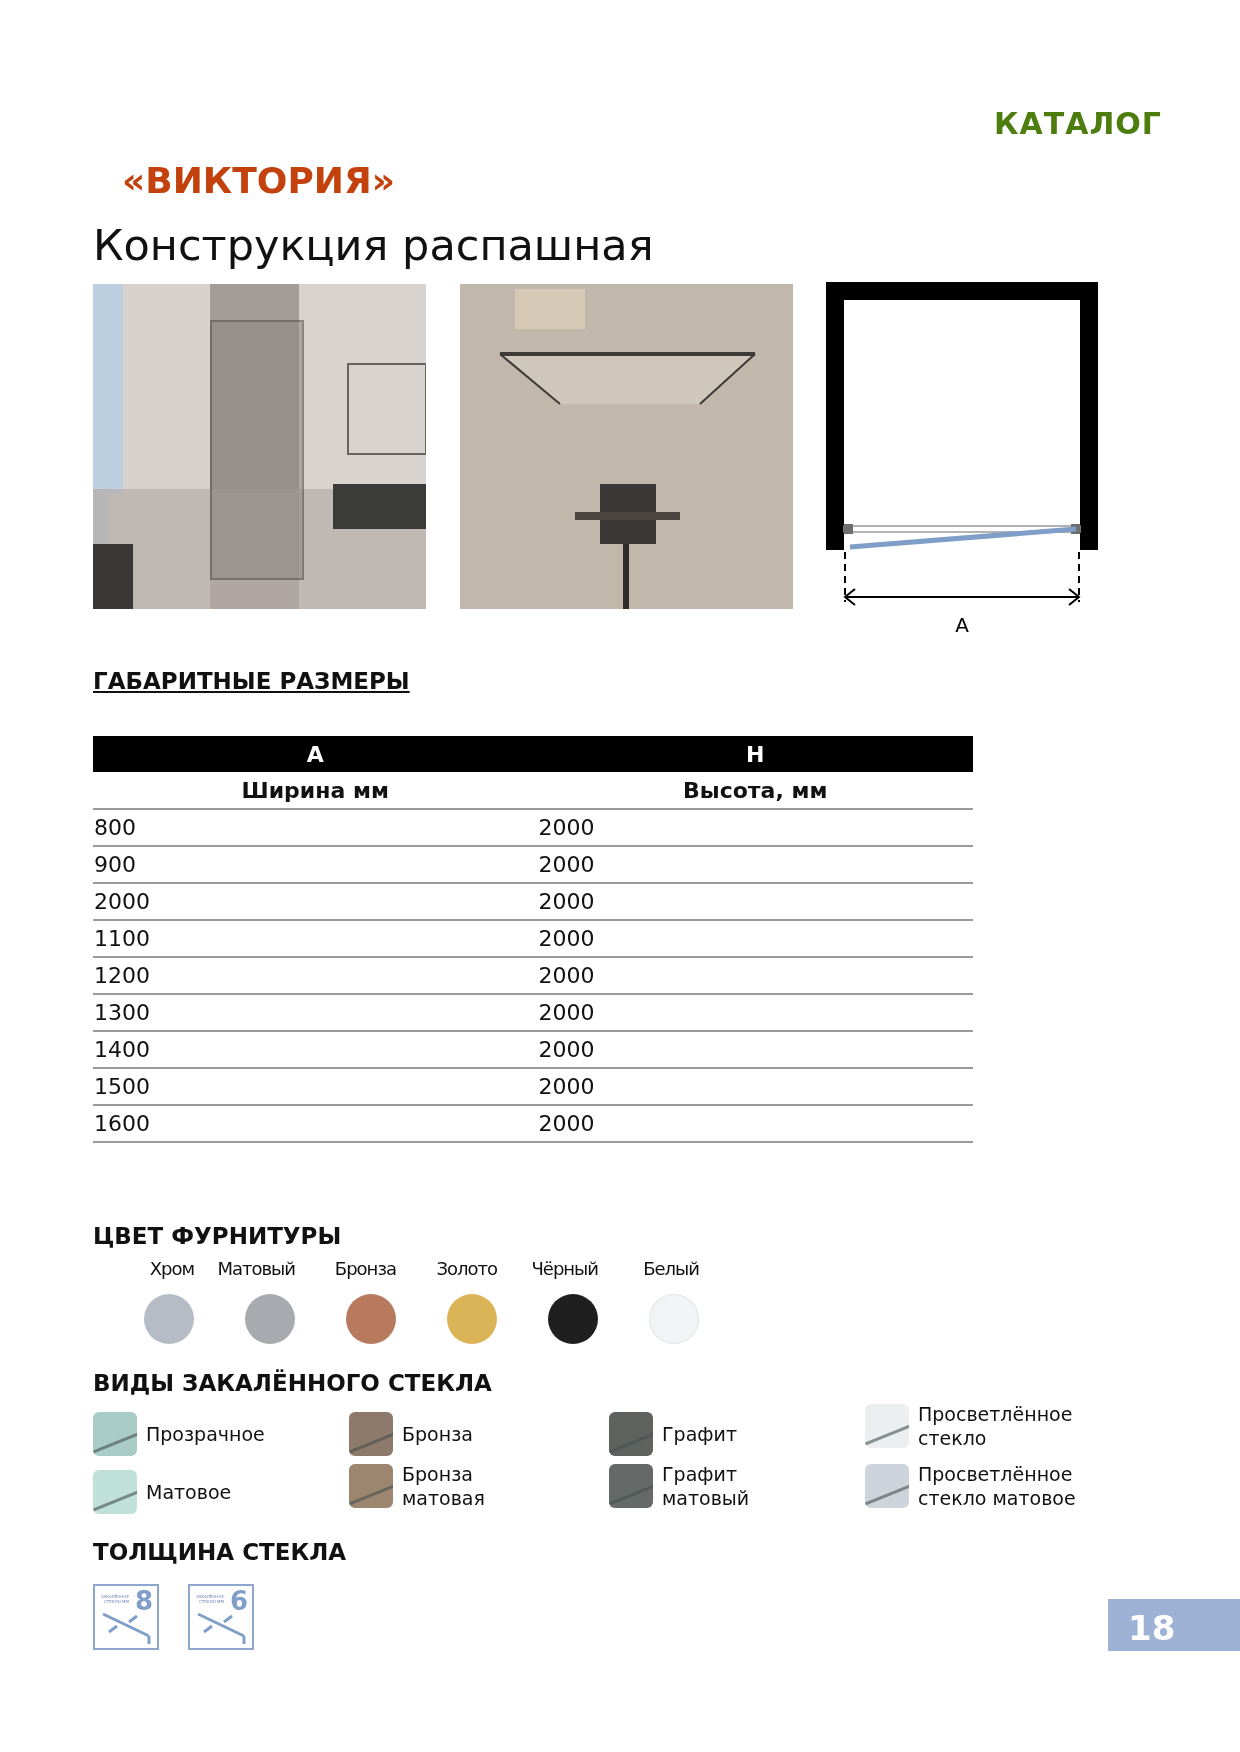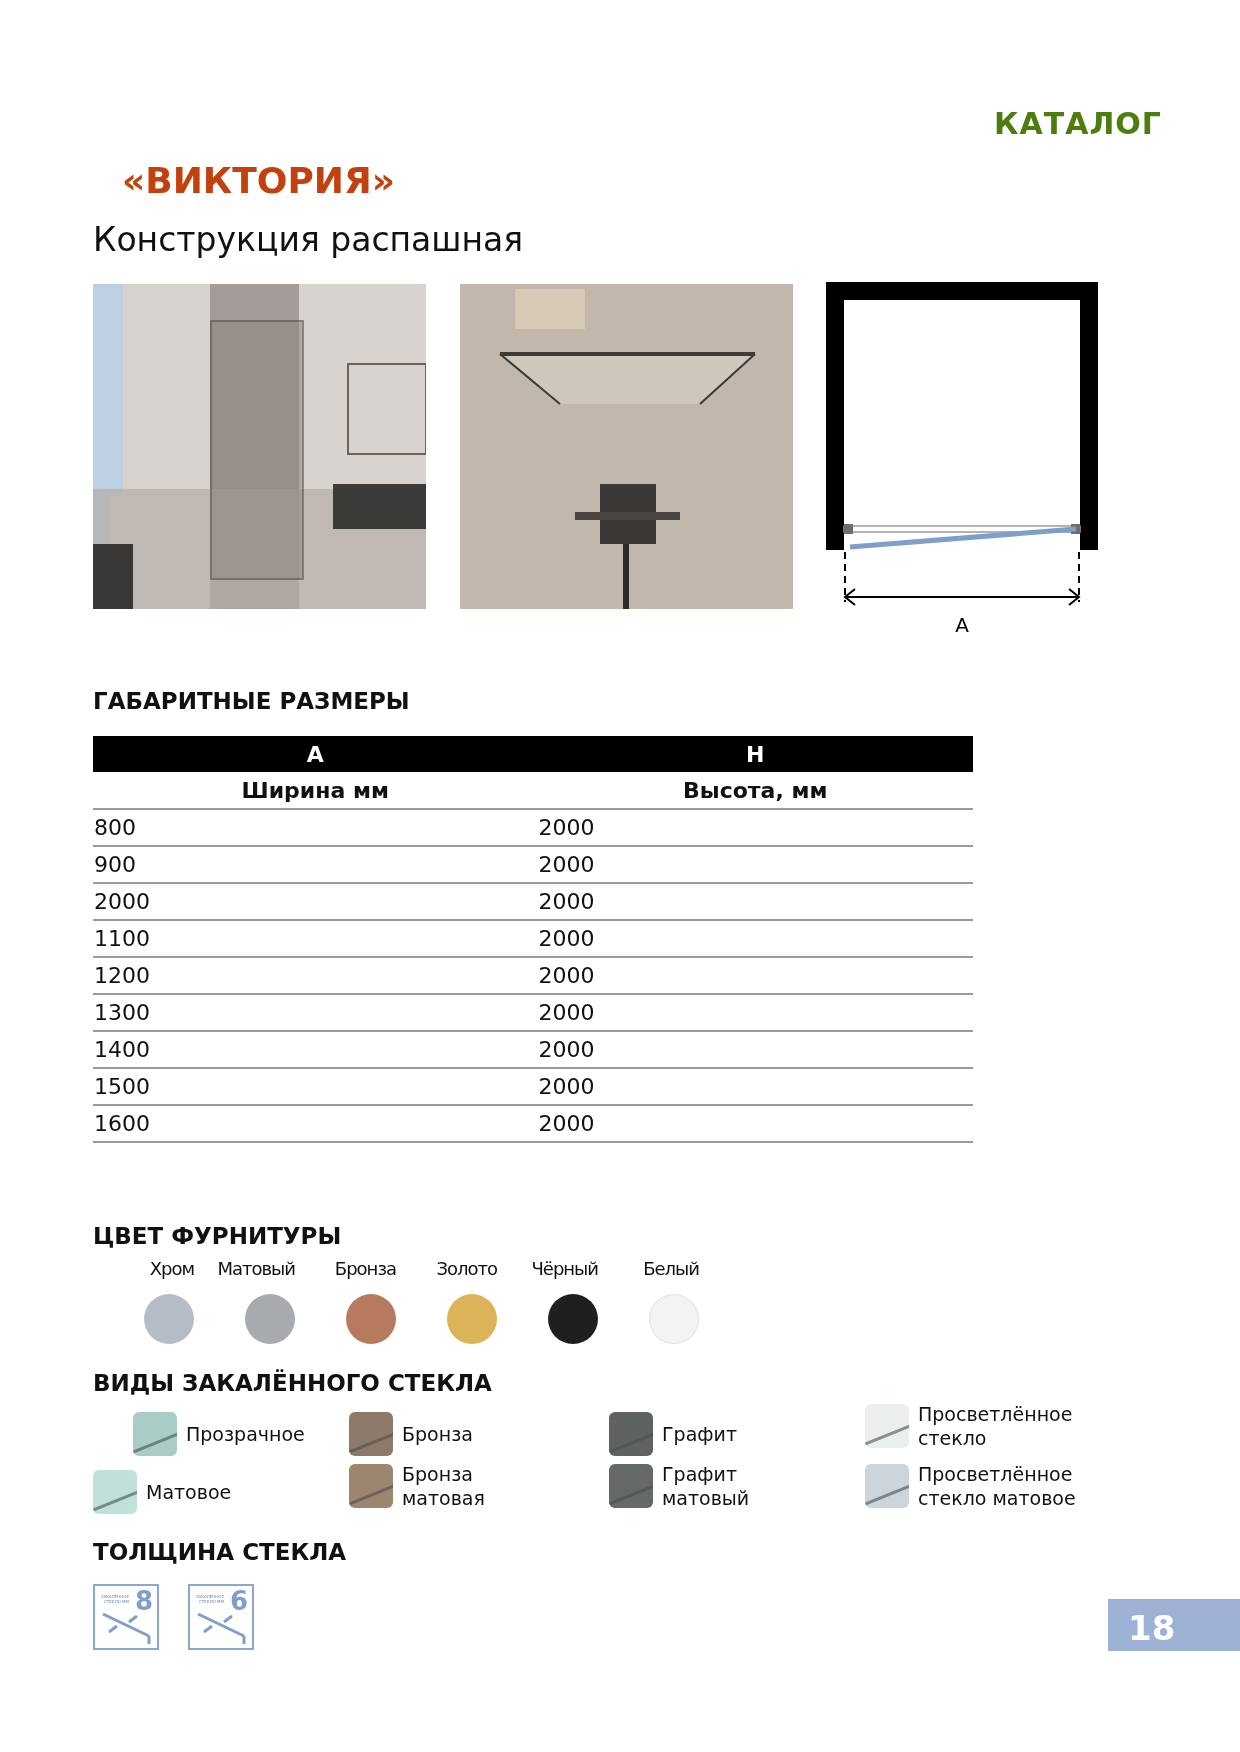--- a/index.html
+++ b/index.html
@@ -1,21 +1,21 @@
 <!DOCTYPE html>
 <html><head>
 <meta charset="utf-8">
 <style>
   html, body { margin:0; padding:0; }
   body { width:1240px; height:1752px; background:#ffffff; position:relative; overflow:hidden;
          font-family:"DejaVu Sans", sans-serif; color:#111; }
   .abs { position:absolute; }
   .catalog { right:78px; top:70px; font-size:30px; font-weight:bold; color:#4d7c0f; letter-spacing:1px;margin-top:36px; }
   .title { left:93px; top:160px; font-size:36px; font-weight:bold; color:#c2410c;margin-left:29px; }
-  .subtitle { left:93px; top:220px; font-size:33px; color:#111; }
+  .subtitle { left:93px; top:220px; font-size:43px; color:#111; }
   .photo { top:284px; width:333px; height:325px; overflow:hidden; }
   .photo1 { left:93px; background:linear-gradient(90deg,#bfd0de 0 5%,#d8d2cf 5% 35%,#a49c98 35% 62%,#d9d3cf 62% 100%); }
   .photo2 { left:460px; background:linear-gradient(180deg,#c9c0b8 0 25%,#b5aaa0 25% 70%,#c9bfb3 70% 100%); }
   .diagram { left:826px; top:282px; width:272px; height:360px; }
   .section-h { left:93px; font-size:23px; font-weight:bold; color:#111; }
   table.dims { position:absolute; left:93px; top:736px; width:880px; border-collapse:collapse; font-size:22px; }
   table.dims th.top { background:#000; color:#fff; height:34px; font-weight:bold; }
   table.dims th.sub { height:34px; font-weight:bold; border-bottom:2px solid #9a9a9a; }
   table.dims td { height:33px; text-align:left; border-bottom:2px solid #9a9a9a; }
   .hw-row { left:93px; top:1258px; display:flex; gap:0; }
@@ -74,21 +74,21 @@
     <line x1="24" y1="265" x2="250" y2="247" stroke="#7f9ec8" stroke-width="5"></line>
     <line x1="19" y1="270" x2="19" y2="320" stroke="#000" stroke-width="2" stroke-dasharray="7,5"></line>
     <line x1="253" y1="270" x2="253" y2="320" stroke="#000" stroke-width="2" stroke-dasharray="7,5"></line>
     <line x1="19" y1="315" x2="253" y2="315" stroke="#000" stroke-width="2"></line>
     <polyline points="29,307 19,315 29,323" fill="none" stroke="#000" stroke-width="2"></polyline>
     <polyline points="243,307 253,315 243,323" fill="none" stroke="#000" stroke-width="2"></polyline>
     <text x="136" y="350" text-anchor="middle" font-size="20" font-family="DejaVu Sans, sans-serif">A</text>
   </svg>
 </div>
 
-<div class="abs section-h" style="top:688px;">ГАБАРИТНЫЕ РАЗМЕРЫ</div>
+<div class="abs section-h" style="top:668px;text-decoration:underline;">ГАБАРИТНЫЕ РАЗМЕРЫ</div>
 
 <table class="dims">
   <thead>
     <tr>
       <th class="top">A</th>
       <th class="top">H</th>
     </tr>
     <tr>
       <th class="sub">Ширина мм</th>
       <th class="sub">Высота, мм</th>
@@ -157,21 +157,21 @@
     <span class="hw-circle" style="margin-left: 6px; background-color: rgb(31, 31, 31);"></span>
   </div>
   <div class="hw-item">
     <span class="hw-label">Белый</span>
     <span class="hw-circle" style="box-shadow: rgb(226, 228, 230) 0px 0px 0px 1px inset; background-color: rgb(242, 243, 244);"></span>
   </div>
 </div>
 
 <div class="abs section-h" style="top:1370px;">ВИДЫ ЗАКАЛЁННОГО СТЕКЛА</div>
 <div class="abs glass-grid">
-  <div class="glass-item" style="left:0;top:0;margin-left:40px;">
+  <div class="glass-item" style="left:0;top:0;">
     <span class="glass-sw" style="background-color: rgb(169, 205, 198);"></span>
     <span class="glass-label">Прозрачное</span>
   </div>
   <div class="glass-item" style="left:0;top:58px;">
     <span class="glass-sw" style="background-color: rgb(192, 224, 218);"></span>
     <span class="glass-label">Матовое</span>
   </div>
   <div class="glass-item" style="left:256px;top:0;">
     <span class="glass-sw" style="background-color: rgb(142, 122, 106);"></span>
     <span class="glass-label">Бронза</span>

